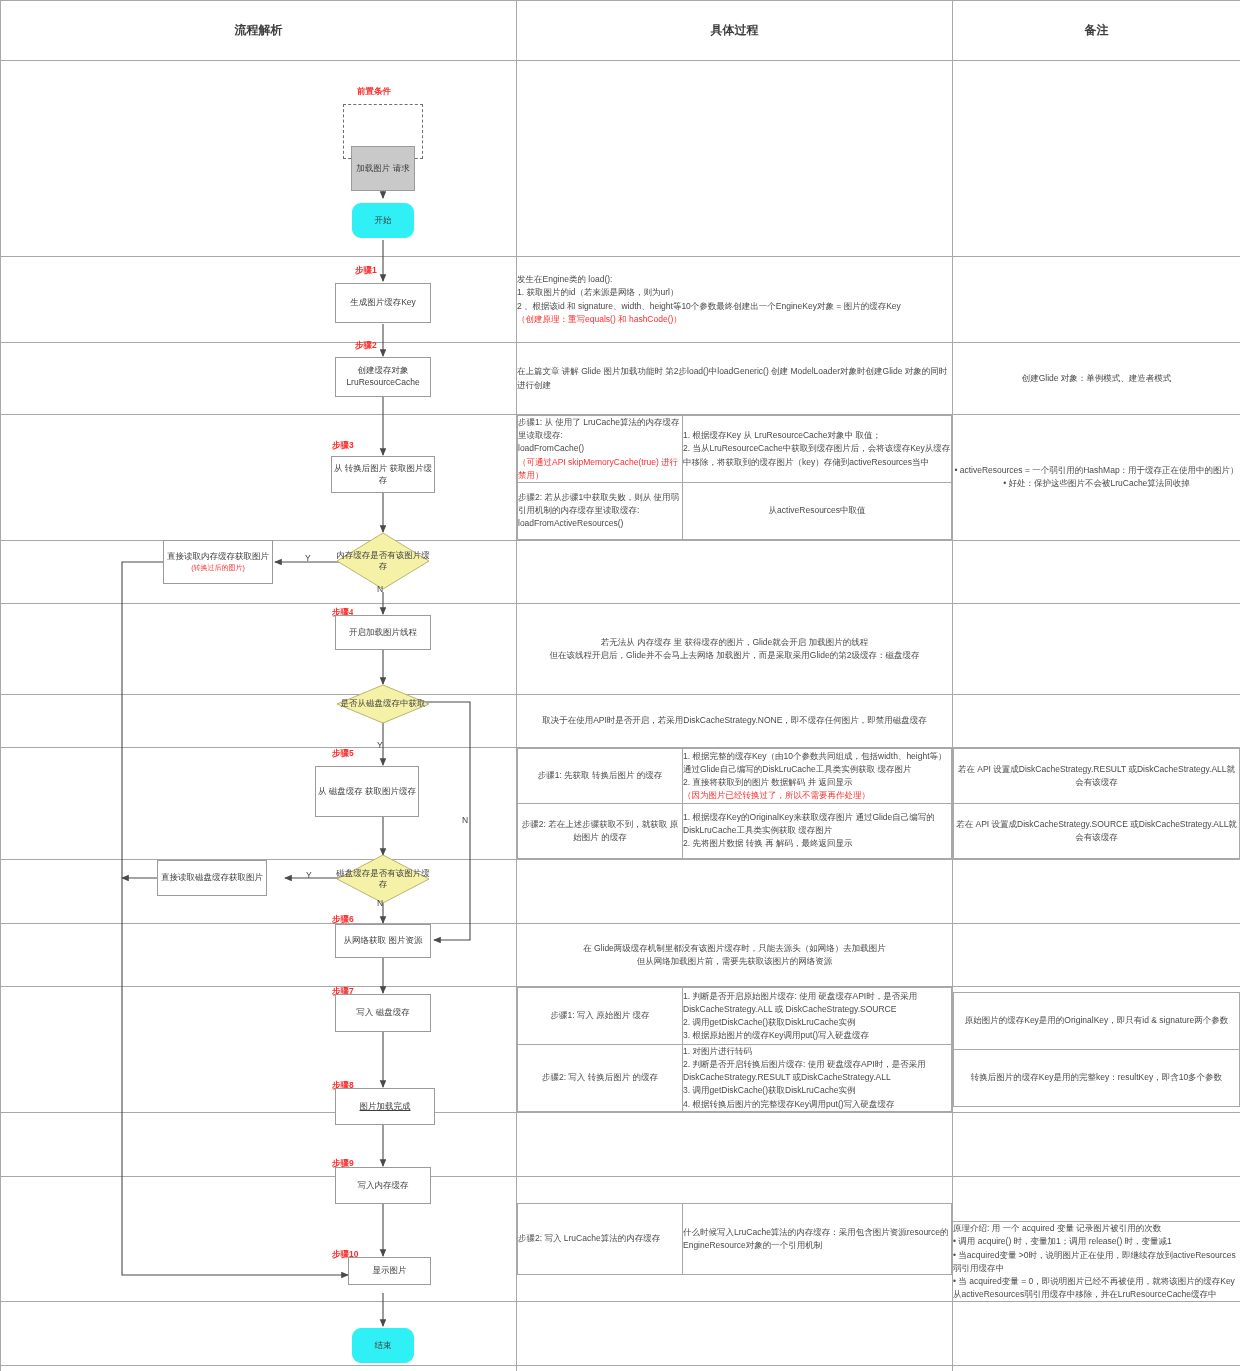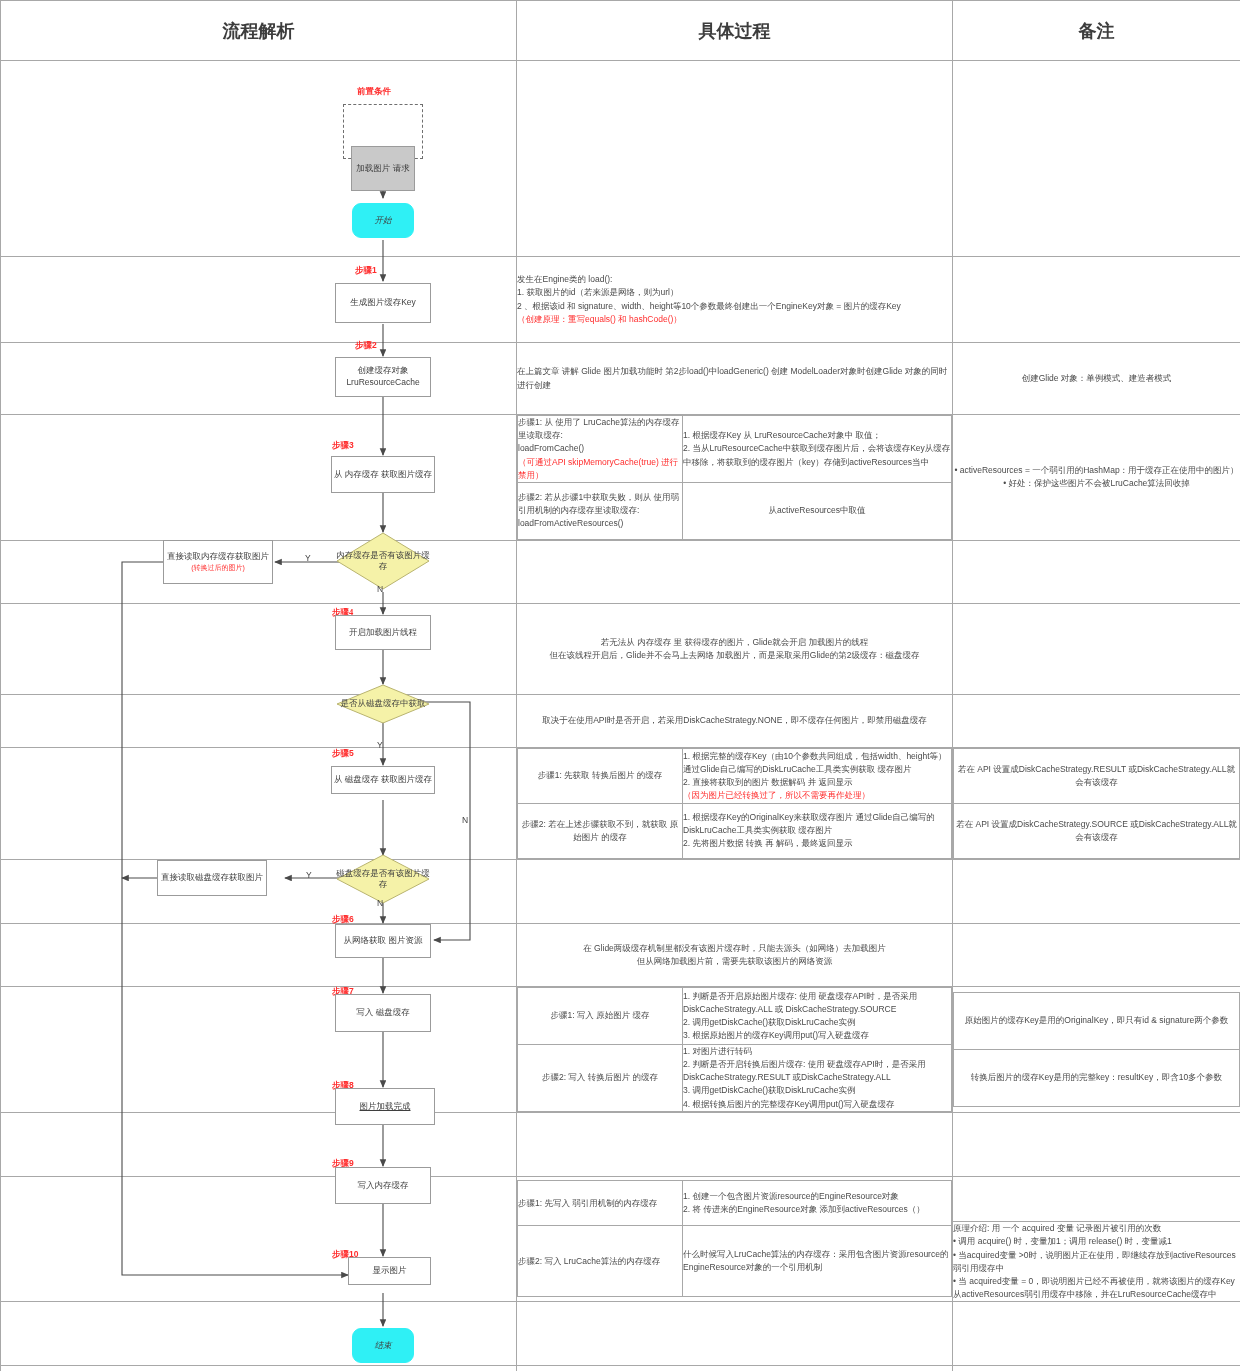--- a/index.html
+++ b/index.html
@@ -23,21 +23,21 @@
     border:1px solid #a8a8a8;
     vertical-align:middle;
     padding:0;
   }
   .col-flow  { width:516px; }
   .col-proc  { width:436px; }
   .col-note  { width:288px; }
 
   thead th {
     height:60px;
-    font-size:18px;
+    font-size:12px;
     font-weight:bold;
     color:#3d3d3d;
     text-align:center;
     border-bottom:2px solid #8c8c8c;
   }
 
   td.flowcell { position:relative; }
   td.proccell, td.notecell {
     font-size:8.5px;
     line-height:1.55;
@@ -76,21 +76,21 @@
     display:flex; align-items:center; justify-content:center;
     text-align:center;
     font-size:8.5px;
     line-height:1.4;
     color:#3f3f3f;
     background:#ffffff;
     border:1px solid #9b9b9b;
     pointer-events:auto;
   }
   .node.gray   { background:#c9c9c9; border:1px solid #9b9b9b;margin-top:33px; }
-  .node.cyan   { background:#2ff0f5; border:1px solid #2ff0f5; border-radius:9px;font-style:italic; }
+  .node.cyan   { background:#2ff0f5; border:1px solid #2ff0f5; border-radius:9px; }
   .dashbox {
     position:absolute;
     border:1px dashed #6f6f6f;
     background:transparent;
     pointer-events:none;
   }
   .diamond {
     position:absolute;
     pointer-events:auto;
   }
@@ -315,27 +315,20 @@
         <td class="flowcell" style="height:64px"></td>
         <td class="proccell"></td>
         <td class="notecell"></td>
       </tr>
 
       <tr>
         <td class="flowcell" style="height:118px"></td>
         <td style="padding:0">
           <table class="split">
             <tbody>
-                <tr>
-              <td class="subA" style="height:45px">步骤1: 先写入 弱引用机制的内存缓存</td>
-              <td class="subB">
-                <div>1. 创建一个包含图片资源resource的EngineResource对象</div>
-                <div>2. 将 传进来的EngineResource对象 添加到activeResources（）</div>
-              </td>
-            </tr>
             <tr>
               <td class="subA" style="height:71px">步骤2: 写入 LruCache算法的内存缓存</td>
               <td class="subB">什么时候写入LruCache算法的内存缓存：采用包含图片资源resource的EngineResource对象的一个引用机制</td>
             </tr>
           </tbody>
             </table>
         </td>
         <td style="padding:0">
           <table class="split">
             <tbody>
@@ -430,21 +423,21 @@
     <div class="steplbl" style="left:355px;top:265px;">步骤1</div>
     <div class="node" style="left:335px;top:283px;width:96px;height:40px;">生成图片缓存Key</div>
 
     <div class="steplbl" style="left:355px;top:340px;">步骤2</div>
     <div class="node" style="left:335px;top:357px;width:96px;height:40px;flex-direction:column;">
       <span>创建缓存对象</span>
       <span>LruResourceCache</span>
     </div>
 
     <div class="steplbl" style="left:332px;top:440px;">步骤3</div>
-    <div class="node" style="left:331px;top:456px;width:104px;height:37px;">从 内存缓存 获取图片缓存</div>
+    <div class="node" style="left:331px;top:456px;width:104px;height:37px;">从 转换后图片 获取图片缓存</div>
 
     <div class="diamond" style="left:336px;top:532px;width:94px;height:58px;">
       <svg width="94" height="58">
         <polygon points="47,1 93,29 47,57 1,29" fill="#f5f2a8" stroke="#b9b470" stroke-width="1"></polygon>
       </svg>
       <div class="dlabel">内存缓存是否有该图片缓存</div>
     </div>
     <div class="yn" style="left:305px;top:553px;">Y</div>
     <div class="yn" style="left:377px;top:584px;">N</div>
 
@@ -459,21 +452,21 @@
     <div class="diamond" style="left:336px;top:684px;width:94px;height:40px;">
       <svg width="94" height="40">
         <polygon points="47,1 93,20 47,39 1,20" fill="#f5f2a8" stroke="#b9b470" stroke-width="1"></polygon>
       </svg>
       <div class="dlabel">是否从磁盘缓存中获取</div>
     </div>
     <div class="yn" style="left:377px;top:740px;">Y</div>
     <div class="yn" style="left:462px;top:815px;">N</div>
 
     <div class="steplbl" style="left:332px;top:748px;">步骤5</div>
-    <div class="node" style="left:331px;top:766px;width:104px;height:28px;">从 磁盘缓存 获取图片缓存</div>
+    <div class="node" style="left:315px;top:766px;width:104px;height:51px;">从 磁盘缓存 获取图片缓存</div>
 
     <div class="diamond" style="left:336px;top:854px;width:94px;height:50px;">
       <svg width="94" height="50">
         <polygon points="47,1 93,25 47,49 1,25" fill="#f5f2a8" stroke="#b9b470" stroke-width="1"></polygon>
       </svg>
       <div class="dlabel">磁盘缓存是否有该图片缓存</div>
     </div>
     <div class="yn" style="left:306px;top:870px;">Y</div>
     <div class="yn" style="left:377px;top:898px;">N</div>
 

